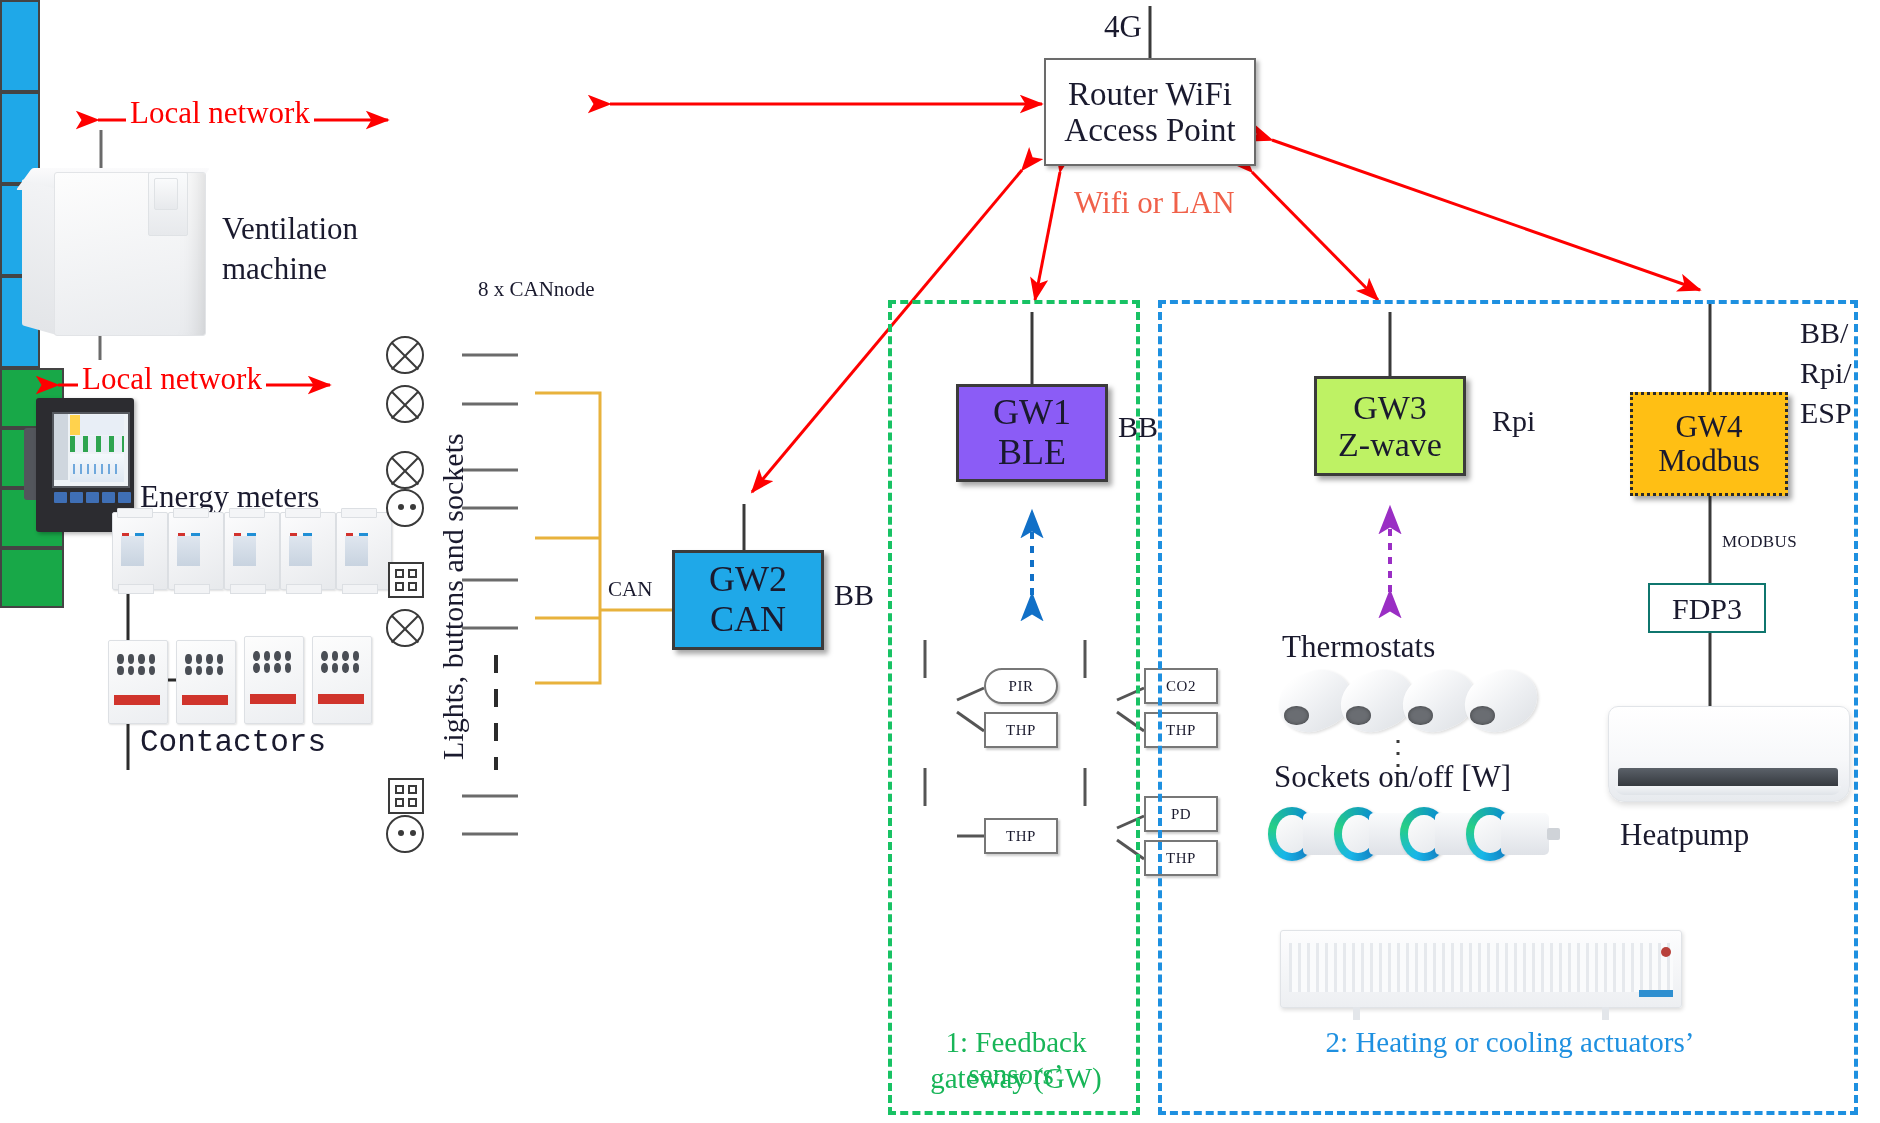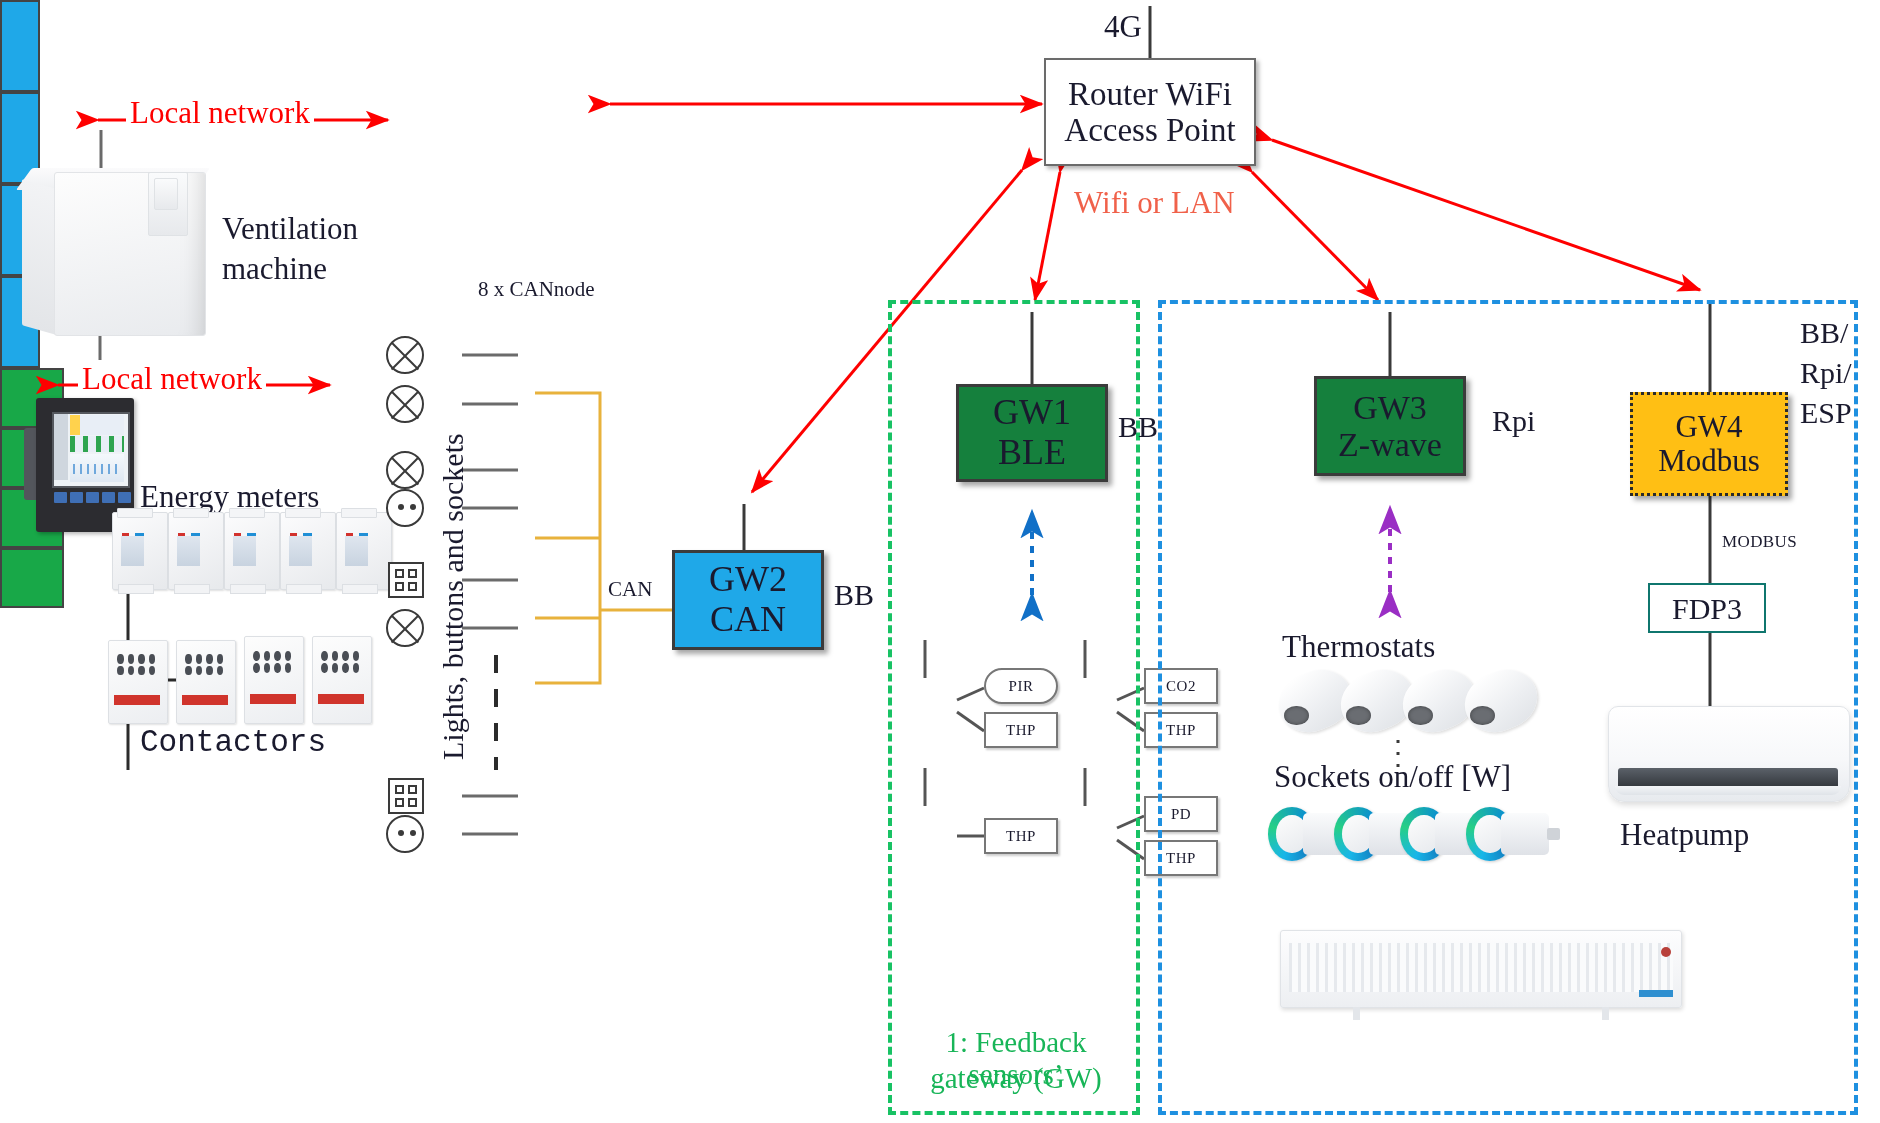--- a/index.html
+++ b/index.html
@@ -10,23 +10,23 @@
   .txt{position:absolute;white-space:nowrap;line-height:1.12;}
   .ctr{text-align:center;}
 
   
   .box{position:absolute;box-sizing:border-box;display:flex;align-items:center;
        justify-content:center;text-align:center;line-height:1.1;}
   .router{border:2px solid #6b6b6b;background:#fff;font-size:33px;
           box-shadow:3px 3px 4px rgba(0,0,0,.28);}
   .gwblue{background:#1fa8e8;border:3px solid #3b3b3b;font-size:36px;
           box-shadow:4px 4px 5px rgba(0,0,0,.35);}
-  .gwgreen{background:#15803d;border:3px solid #3b3b3b;font-size:36px;
+  .gwgreen{background:#8b5cf6;border:3px solid #3b3b3b;font-size:36px;
            box-shadow:4px 4px 5px rgba(0,0,0,.35);}
-  .gwpurple{background:#15803d;border:3px solid #3b3b3b;font-size:34px;
+  .gwpurple{background:#bef264;border:3px solid #3b3b3b;font-size:34px;
             box-shadow:4px 4px 5px rgba(0,0,0,.35);}
   .gworange{background:#ffbf14;border:3px dotted #2a2a2a;font-size:31px;
             box-shadow:4px 4px 5px rgba(0,0,0,.35);}
   .fdp{border:2px solid #0f766e;background:#fff;font-size:30px;}
   .sensorbox{background:#18a848;border:2px solid #444;}
   .lbl-sm{border:2px solid #777;background:#fff;font-size:15px;
           letter-spacing:.5px;box-shadow:2px 2px 2px rgba(0,0,0,.2);}
   .cannode{background:#1fa8e8;border:2px solid #444;}
 
   
@@ -528,14 +528,15 @@
 
   <div class="box fdp" style="left:1648px;top:583px;width:118px;height:50px;">FDP3</div>
 
   <div class="heatpump" style="left:1608px;top:706px;width:240px;height:94px;">
     <div class="shell"></div>
       <div class="vent"></div>
       <div class="lip"></div>
     </div>
   <div class="txt t-vent" style="left:1620px;top:818px;">Heatpump</div>
 
+  <div class="txt cap-blue ctr" style="left:1180px;top:1026px;width:660px;white-space:normal;">2: Heating or cooling actuators’</div>
 
 </div>
 
 </body></html>

